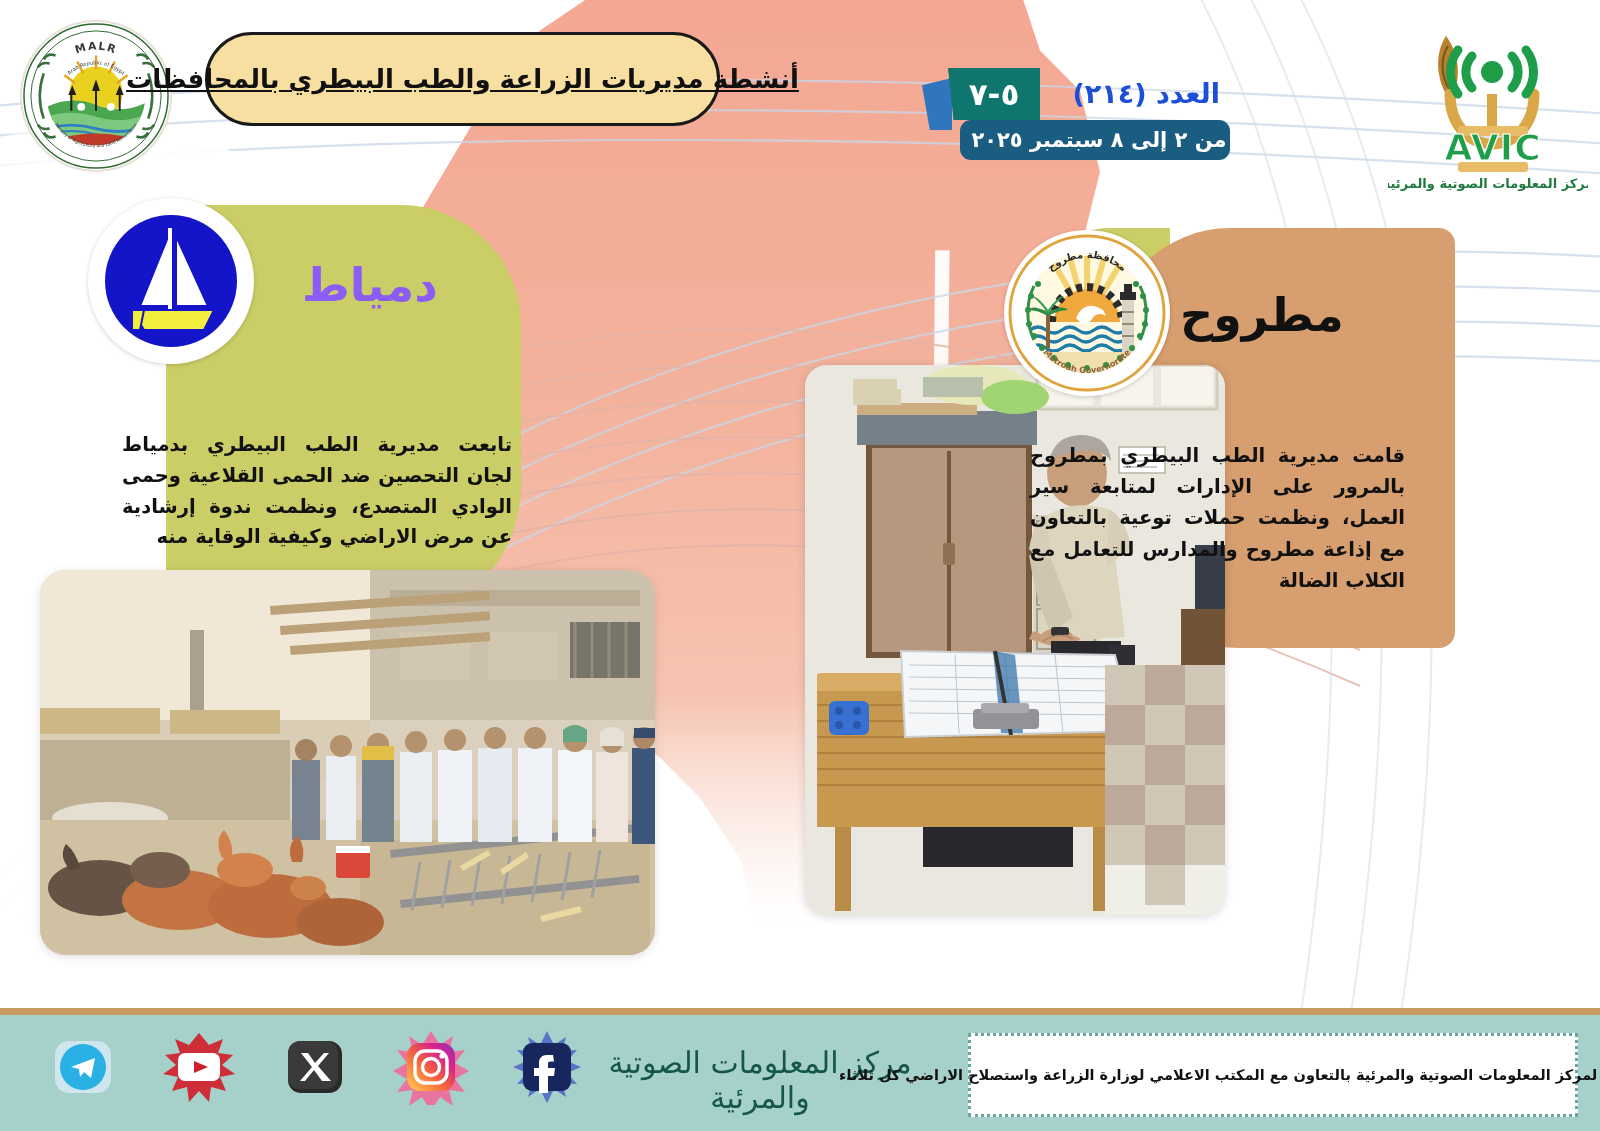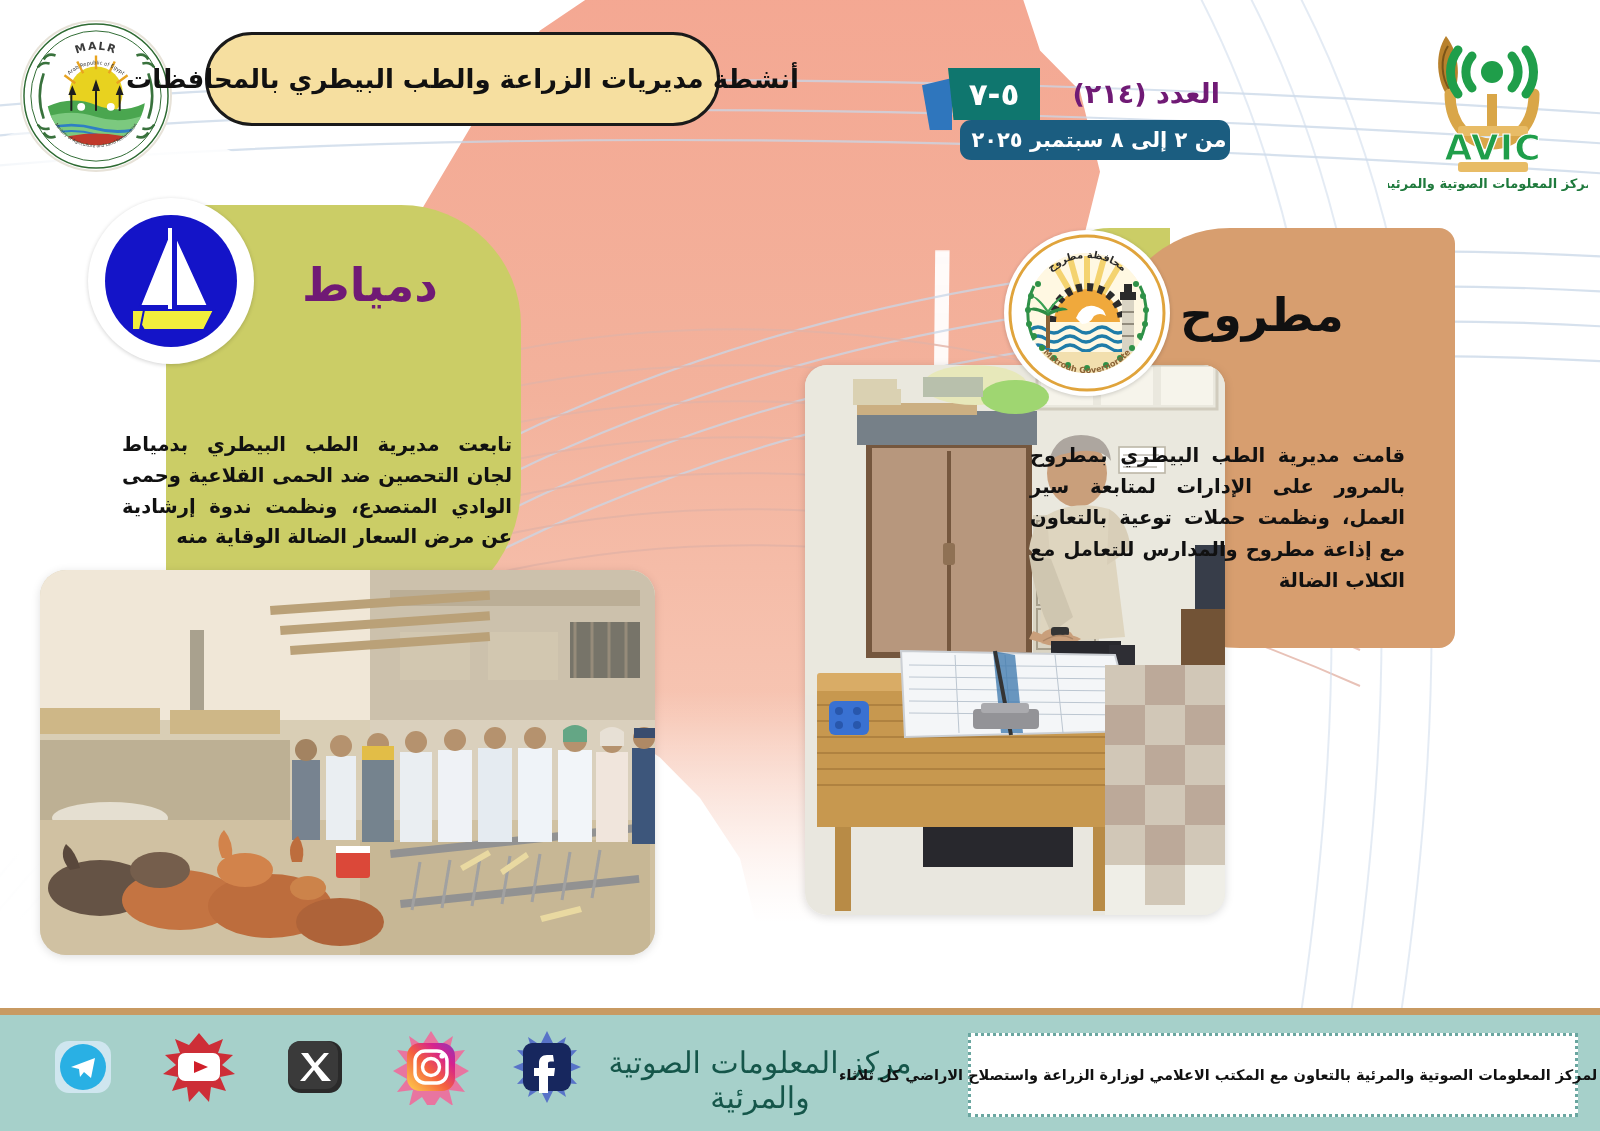--- a/index.html
+++ b/index.html
@@ -75,25 +75,26 @@
     width:515px; height:94px;
     background:#f6dfa0;
     border:3px solid #1a1a1a;
     border-radius:48px;
     display:flex; align-items:center; justify-content:center;
   }
   .title-pill span {
     font-size:26px; font-weight:bold; color:#111;
     letter-spacing:-.2px; white-space:nowrap;
     font-family:"DejaVu Sans","Liberation Sans",sans-serif;
+    text-decoration:underline;
   }
 
   .issue-no {
     position:absolute; right:380px; top:78px;
-    font-size:27px; font-weight:bold; color:#701a75;
+    font-size:27px; font-weight:bold; color:#1d4ed8;
     white-space:nowrap; direction:rtl;
   }
   .issue-chip {
     position:absolute; right:560px; top:68px;
     width:92px; height:52px;
     background:#0f766e;
     display:flex; align-items:center; justify-content:center;
     color:#ffffff; font-size:31px; font-weight:bold;
     clip-path: polygon(0 0, 100% 0, 100% 100%, 6% 100%);
   }
@@ -130,21 +131,21 @@
   .dam-blob {
     position:absolute; left:166px; top:205px;
     width:355px; height:420px;
     background:#cbcd66;
     border-radius:16px 120px 140px 16px;
     z-index:4;
   }
   .dam-emblem { left:88px; top:198px; }
   .dam-title {
     position:absolute; left:255px; top:258px; width:230px;
-    text-align:center; font-size:46px; font-weight:bold; color:#701a75;
+    text-align:center; font-size:46px; font-weight:bold; color:#8b5cf6;
     z-index:7;
   }
   .dam-body {
     position:absolute; left:122px; top:430px; width:390px;
     font-size:19.5px; font-weight:bold; color:#111;
     line-height:1.58; text-align:justify; direction:rtl;
     z-index:7;
   }
   .dam-photo {
     position:absolute; left:40px; top:570px;
@@ -365,21 +366,21 @@
       <circle cx="83" cy="83" r="66" fill="#1414c8"></circle>
       <path d="M82,34 L82,108 L52,108 Z" fill="#ffffff" stroke="#1414c8" stroke-width="2"></path>
       <path d="M88,38 L88,108 L120,108 Z" fill="#ffffff" stroke="#1414c8" stroke-width="2"></path>
       <rect x="80" y="30" width="4" height="82" fill="#ffffff"></rect>
       <path d="M44,112 L126,112 L116,132 L56,132 Z" fill="#f2ee3c" stroke="#1414c8" stroke-width="2"></path>
       <path d="M44,112 L56,112 L52,132 L44,132 Z" fill="#f2ee3c" stroke="#1414c8" stroke-width="2"></path>
     </svg>
   </div>
 
   <div class="dam-title">دمياط</div>
-  <div class="dam-body">تابعت مديرية الطب البيطري بدمياط لجان التحصين ضد الحمى القلاعية وحمى الوادي المتصدع، ونظمت ندوة إرشادية عن مرض السعار الضالة الوقاية منه</div>
+  <div class="dam-body">تابعت مديرية الطب البيطري بدمياط لجان التحصين ضد الحمى القلاعية وحمى الوادي المتصدع، ونظمت ندوة إرشادية عن مرض الاراضي وكيفية الوقاية منه</div>
 
   <div class="dam-photo photo">
     <svg viewBox="0 0 615 385" preserveAspectRatio="xMidYMid slice">
       <rect width="615" height="385" fill="#d8cdb8"></rect>
       <rect x="0" y="0" width="615" height="150" fill="#efe6d4"></rect>
       <rect x="330" y="0" width="285" height="150" fill="#c9bda6"></rect>
       <rect x="350" y="20" width="250" height="16" fill="#b6a88e"></rect>
       <g fill="#cfc3ab">
         <rect x="360" y="62" width="70" height="48"></rect>
           <rect x="448" y="62" width="70" height="48"></rect>

